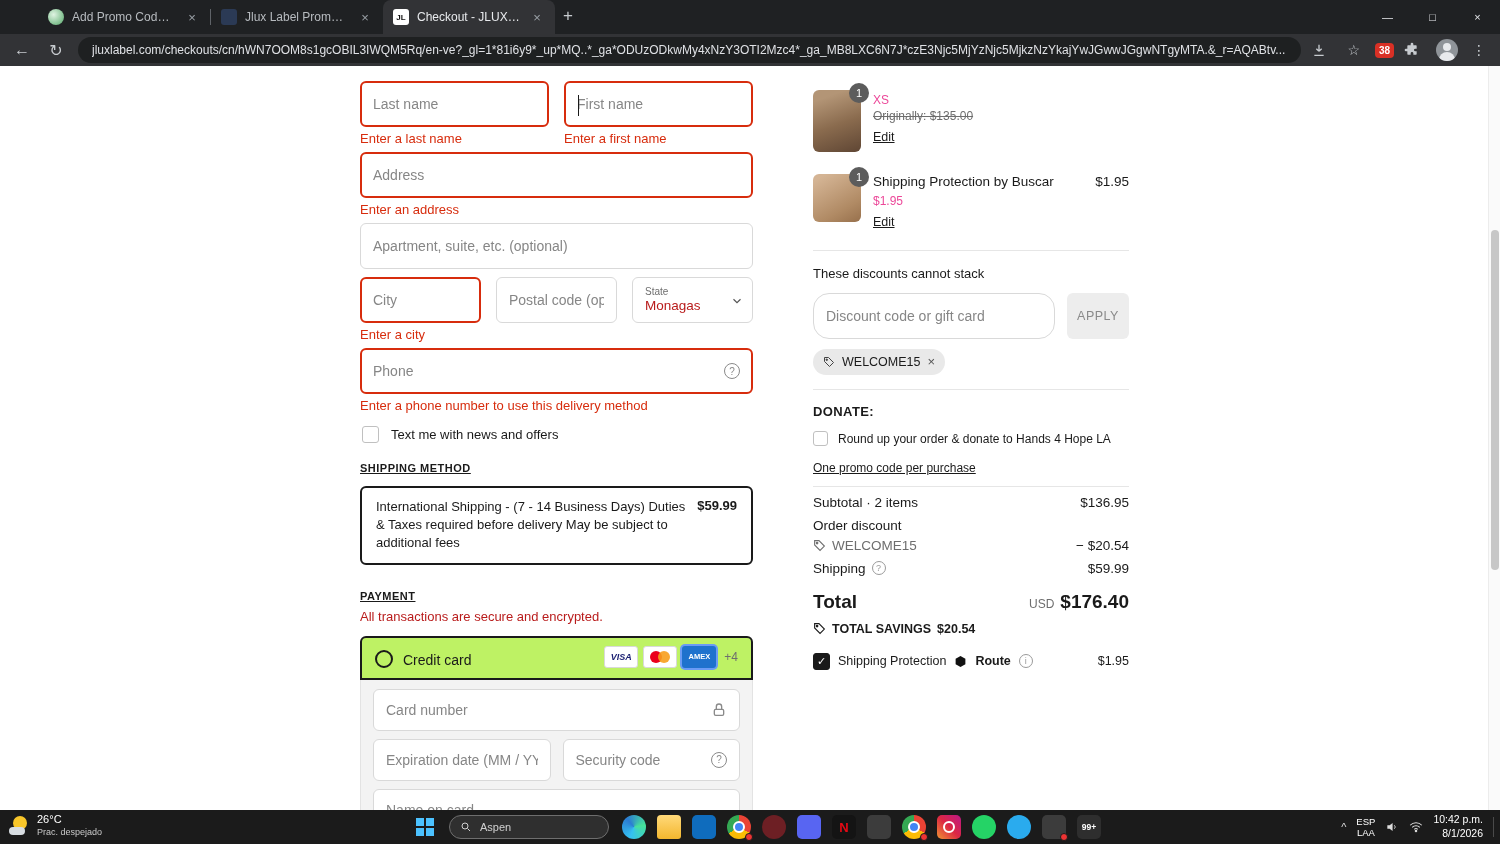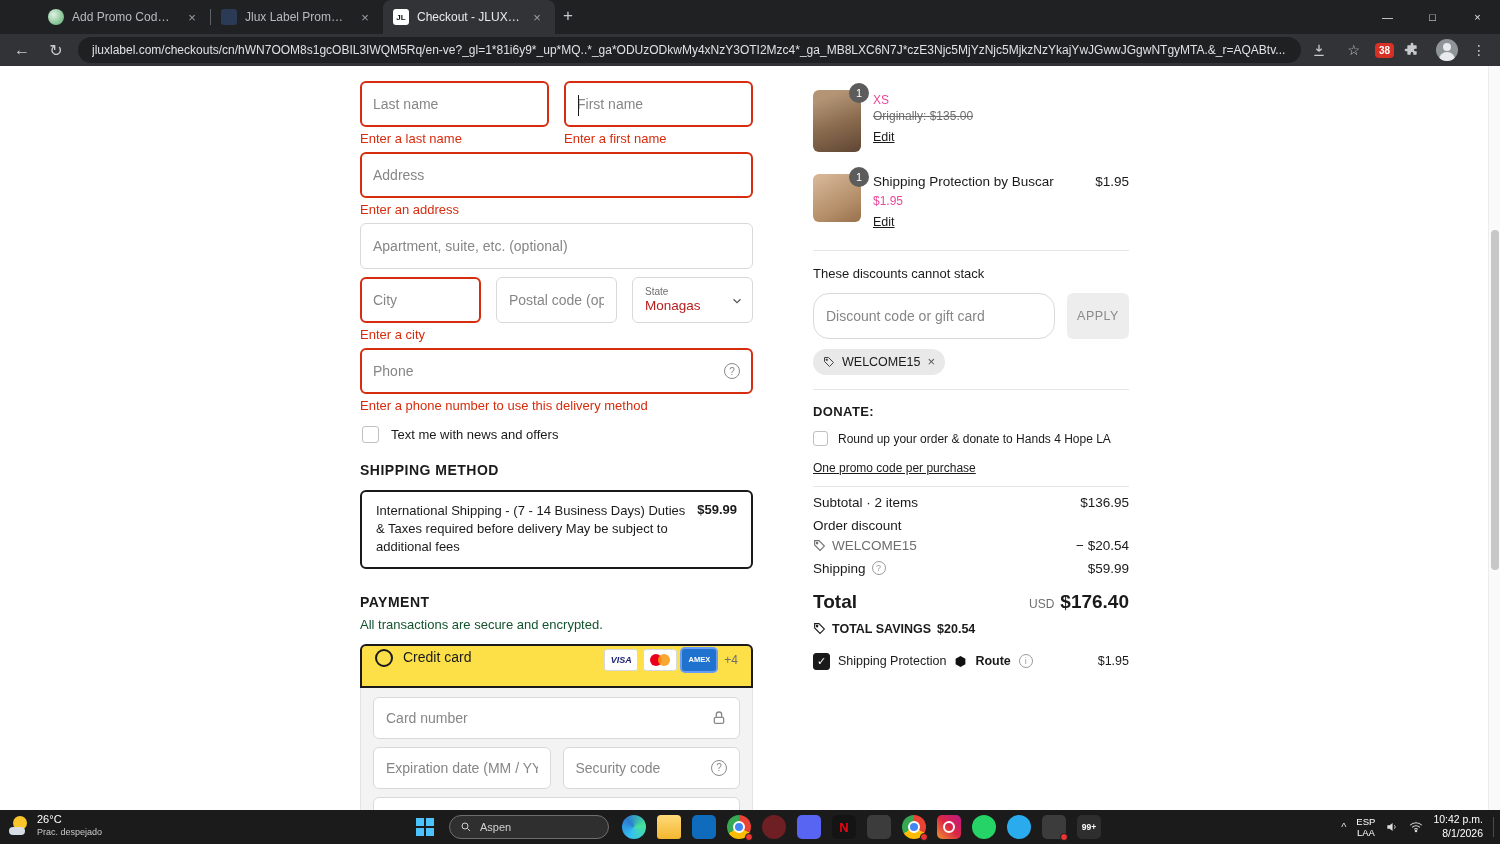--- a/index.html
+++ b/index.html
@@ -45,26 +45,26 @@
   .errtext { color:#d72c0d; font-size:13px; margin:4px 0 6px; } .spacer8 { height:8px; }
   .selectfield { flex-direction:column; align-items:flex-start; justify-content:center; padding-right:30px; }
   .selectfield .slabel { font-size:10px; color:#6e6e6e; line-height:1.2; }
   .selectfield .svalue { font-size:13.5px; color:#b91c1c; line-height:1.2; white-space:nowrap; }
   .chev { position:absolute; right:8px; top:16px; }
   .qmark { flex:0 0 16px; width:16px; height:16px; border:1.5px solid #8a8a8a; border-radius:50%; color:#8a8a8a; font-size:10px; display:flex; align-items:center; justify-content:center; }
   .cbrow { display:flex; align-items:center; gap:12px; margin:13px 0 0 2px; }
   .cbox { width:17px; height:17px; border:1.5px solid #c0c0c0; border-radius:3px; background:#fff; flex:0 0 17px; }
   .cbox.checked { background:#1a1a1a; border-color:#1a1a1a; color:#fff; font-size:11px; display:flex; align-items:center; justify-content:center; }
   .cblabel { font-size:13px; }
-  .sec-head { font-size:14px; font-weight:600; letter-spacing:.5px; margin-top:19px; }
+  .sec-head { font-size:11px; font-weight:600; letter-spacing:.5px; margin-top:19px;text-decoration:underline; }
   .shipbox { margin-top:12px; border:2px solid #1a1a1a; border-radius:6px; padding:10px 14px; display:flex; gap:10px; }
   .shipbox .stext { flex:1; font-size:13px; line-height:1.4; }
   .shipbox .sprice { font-size:13px; font-weight:bold; white-space:nowrap; }
-  .paynote { font-size:13px; color:#14532d; margin-top:7px; }
-  .cc-head { margin-top:12px; height:44px; border:2px solid #1a1a1a; border-radius:6px 6px 0 0; background:#fde047; display:flex; align-items:flex-start; padding:3px 13px; gap:10px; }
+  .paynote { font-size:13px; color:#b91c1c; margin-top:7px; }
+  .cc-head { margin-top:12px; height:44px; border:2px solid #1a1a1a; border-radius:6px 6px 0 0; background:#bef264; display:flex; align-items:flex-end; padding:10px 13px; gap:10px; }
   .radio { width:18px; height:18px; border-radius:50%; border:2px solid #1a1a1a; display:flex; align-items:center; justify-content:center; flex:0 0 18px; }
   .cc-label { font-size:14px; flex:1; }
   .cardicons { display:flex; align-items:center; gap:5px; }
   .cardicon { width:34px; height:22px; border-radius:3px; display:flex; align-items:center; justify-content:center; font-size:9px; font-weight:bold; }
   .ci-visa { background:#fff; border:1px solid #d9d9d9; color:#1a1f71; font-style:italic; }
   .ci-mc { background:#fff; border:1px solid #d9d9d9; position:relative; }
   .ci-mc i { position:absolute; width:12px; height:12px; border-radius:50%; top:4px; }
   .ci-mc .c1 { left:6px; background:#eb001b; } .ci-mc .c2 { left:14px; background:#f79e1b; opacity:.9; }
   .ci-amex { background:#1f72cd; color:#fff; font-size:7.5px; box-shadow:0 0 0 2px #6a9bf5; }
   .more4 { font-size:12px; color:#6e6e6e; margin-left:3px; }

